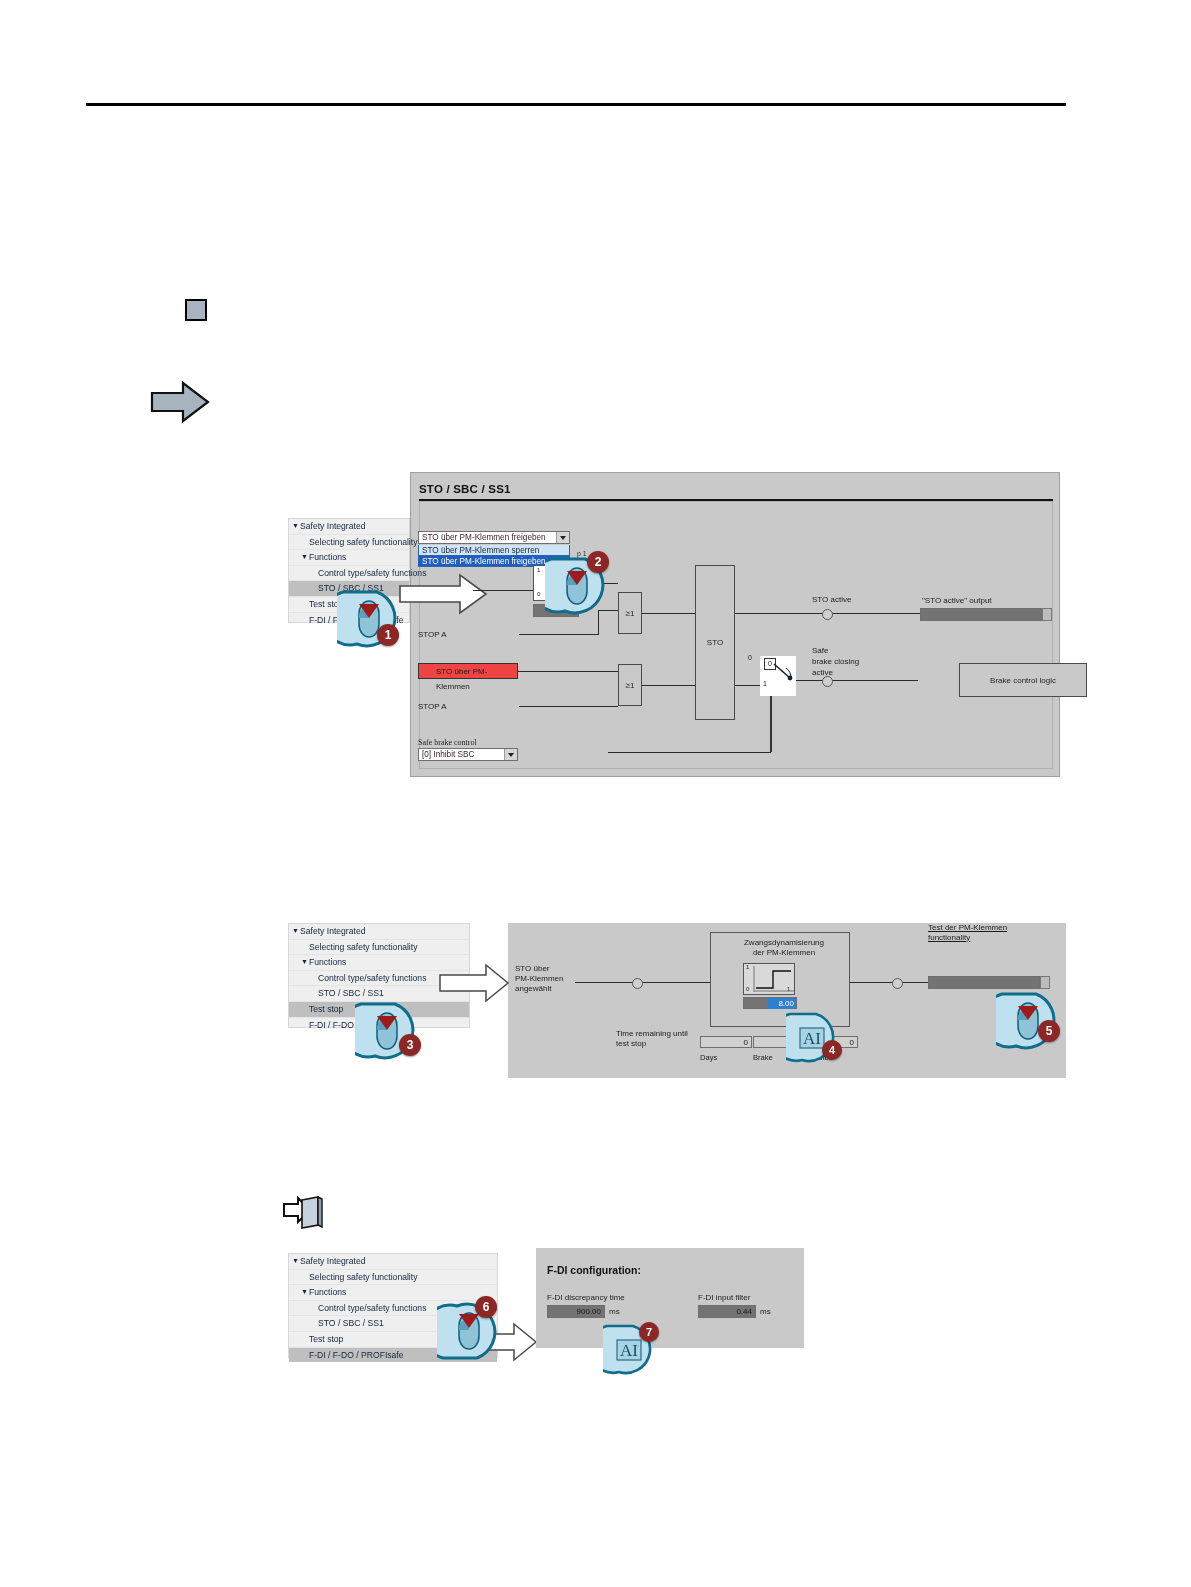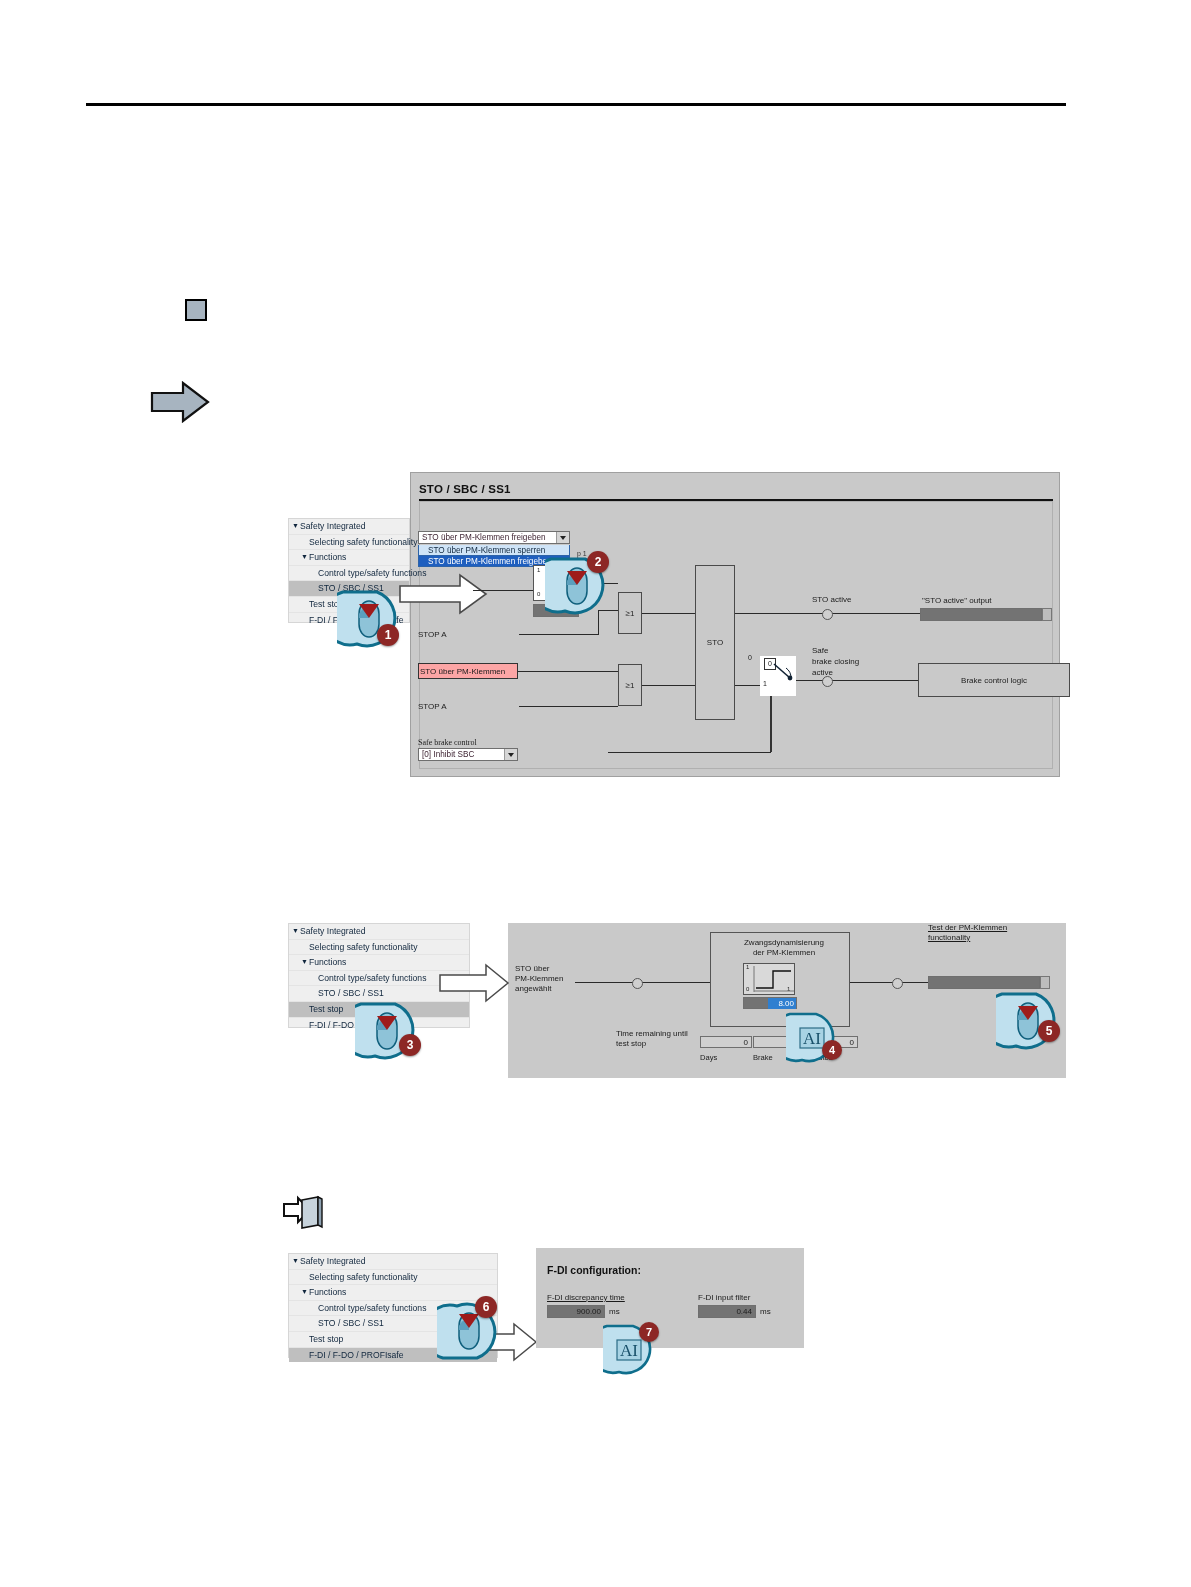--- a/index.html
+++ b/index.html
@@ -38,21 +38,21 @@
   
   .combo{background:#fff;border:1px solid #6f6f6f;box-sizing:border-box;
          font-size:8.2px;color:#3a1f2e;display:flex;align-items:center;}
   .combo .txt{padding-left:3px;flex:1;white-space:nowrap;overflow:hidden;}
   .combo .arw{width:12px;height:100%;background:#d6d6d6;border-left:1px solid #9a9a9a;
               display:flex;align-items:center;justify-content:center;}
   .combo .arw i{display:block;width:0;height:0;border-left:3px solid transparent;
               border-right:3px solid transparent;border-top:4px solid #222;}
 
   .dropitem{font-size:8.2px;height:11px;line-height:11px;box-sizing:border-box;
-            white-space:nowrap;padding-left:9px;border:1px solid #2d63a8;border-top:none;}
+            white-space:nowrap;padding-left:3px;border:1px solid #2d63a8;border-top:none;}
   .dropitem.a{background:#cfe4f7;color:#12293f;}
   .dropitem.b{background:#1f5fbf;color:#fff;}
 
   .tbox{background:#737373;border:1px solid #6f6f6f;box-sizing:border-box;font-size:8px;}
   .tbox.gray{background:#d0d0d0;}
   .tbox .v{display:block;text-align:right;padding-right:3px;line-height:inherit;}
 
   .blk{background:#c9c9c9;border:1px solid #4a4a4a;box-sizing:border-box;
        display:flex;align-items:center;justify-content:center;font-size:8px;color:#222;}
   .lbl-s{font-size:8px;color:#1b1b1b;white-space:nowrap;}
@@ -137,21 +137,21 @@
 <div class="abs wire" style="left:642px;top:613px;width:53px;height:1px;"></div>
 <div class="abs wire" style="left:642px;top:685px;width:53px;height:1px;"></div>
 
 <div class="abs blk" style="left:695px;top:565px;width:40px;height:155px;background:#c9c9c9;">
   <span>STO</span>
 </div>
 
 <div class="abs lbl-s" style="left:418px;top:630px;">STOP A</div>
 <div class="abs lbl-s" style="left:418px;top:702px;">STOP A</div>
 
-<div class="abs" style="left:418px;top:663px;width:100px;height:16px;background:#fca5a5;border:1px solid #333;box-sizing:border-box;font-size:8px;padding-left:1px;line-height:15px;">STO über PM-Klemmen</div>
+<div class="abs" style="left:418px;top:663px;width:100px;height:16px;background:#ef4444;border:1px solid #333;box-sizing:border-box;font-size:8px;padding-left:17px;line-height:15px;">STO über PM-Klemmen</div>
 <div class="abs wire" style="left:518px;top:671px;width:100px;height:1px;"></div>
 <div class="abs wire" style="left:519px;top:706px;width:99px;height:1px;"></div>
 
 <div class="abs wire" style="left:735px;top:613px;width:290px;height:1px;"></div>
 <div class="abs lbl-s" style="left:812px;top:595px;">STO active</div>
 <div class="abs node" style="left:822px;top:609px;"></div>
 <div class="abs lbl-s" style="left:922px;top:596px;">"STO active" output</div>
 <div class="abs tbox" style="left:920px;top:608px;width:122px;height:13px;"></div>
 <div class="abs" style="left:1042px;top:608px;width:10px;height:13px;background:#bdbdbd;border:1px solid #777;box-sizing:border-box;"></div>
 
@@ -169,21 +169,21 @@
 <div class="abs" style="left:770px;top:696px;width:1px;height:56px;background:#333;border-left:1px dashed #333;"></div>
 <div class="abs wire" style="left:608px;top:752px;width:163px;height:1px;"></div>
 
 <div class="abs lbl-s" style="left:812px;top:645px;line-height:11px;">
   <div>Safe</div>
   <div>brake closing</div>
   <div>active</div>
 </div>
 <div class="abs wire" style="left:796px;top:680px;width:122px;height:1px;"></div>
 <div class="abs node" style="left:822px;top:676px;"></div>
-<div class="abs blk" style="left:918px;top:663px;width:152px;height:34px;">Brake control logic</div>
+<div class="abs blk" style="left:959px;top:663px;width:128px;height:34px;">Brake control logic</div>
 
 <div class="abs lbl-s" style="left:418px;top:738px;font-family:Liberation Serif, serif;">Safe brake control</div>
 <div class="abs combo" style="left:418px;top:748px;width:100px;height:13px;">
   <span class="txt">[0] Inhibit SBC</span>
   <span class="arw">
       <i></i>
     </span>
 </div>
 
 <div class="abs" style="left:337px;top:588px;">
@@ -332,21 +332,21 @@
 
 <div class="abs" style="left:466px;top:1322px;width:72px;height:40px;">
   <svg width="72" height="40" viewBox="0 0 72 40">
     <polygon points="2,12 48,12 48,2 70,20 48,38 48,28 2,28" fill="#ffffff" stroke="#4a4a4a" stroke-width="1.5"></polygon>
   </svg>
 </div>
 
 <div class="abs panel" style="left:536px;top:1248px;width:268px;height:100px;border:none;">
   <div class="abs" style="left:11px;top:16px;font-size:10.5px;font-weight:bold;color:#111;">F-DI configuration:</div>
 
-  <div class="abs lbl-s" style="left:11px;top:45px;text-decoration:underline;">F-DI discrepancy time</div>
+  <div class="abs lbl-s" style="left:11px;top:45px;">F-DI discrepancy time</div>
   <div class="abs tbox" style="left:11px;top:57px;width:58px;height:13px;line-height:12px;">
     <span class="v">900.00</span>
   </div>
   <div class="abs lbl-s" style="left:73px;top:59px;">ms</div>
 
   <div class="abs lbl-s" style="left:162px;top:45px;">F-DI input filter</div>
   <div class="abs tbox" style="left:162px;top:57px;width:58px;height:13px;line-height:12px;">
     <span class="v">0.44</span>
   </div>
   <div class="abs lbl-s" style="left:224px;top:59px;">ms</div>

